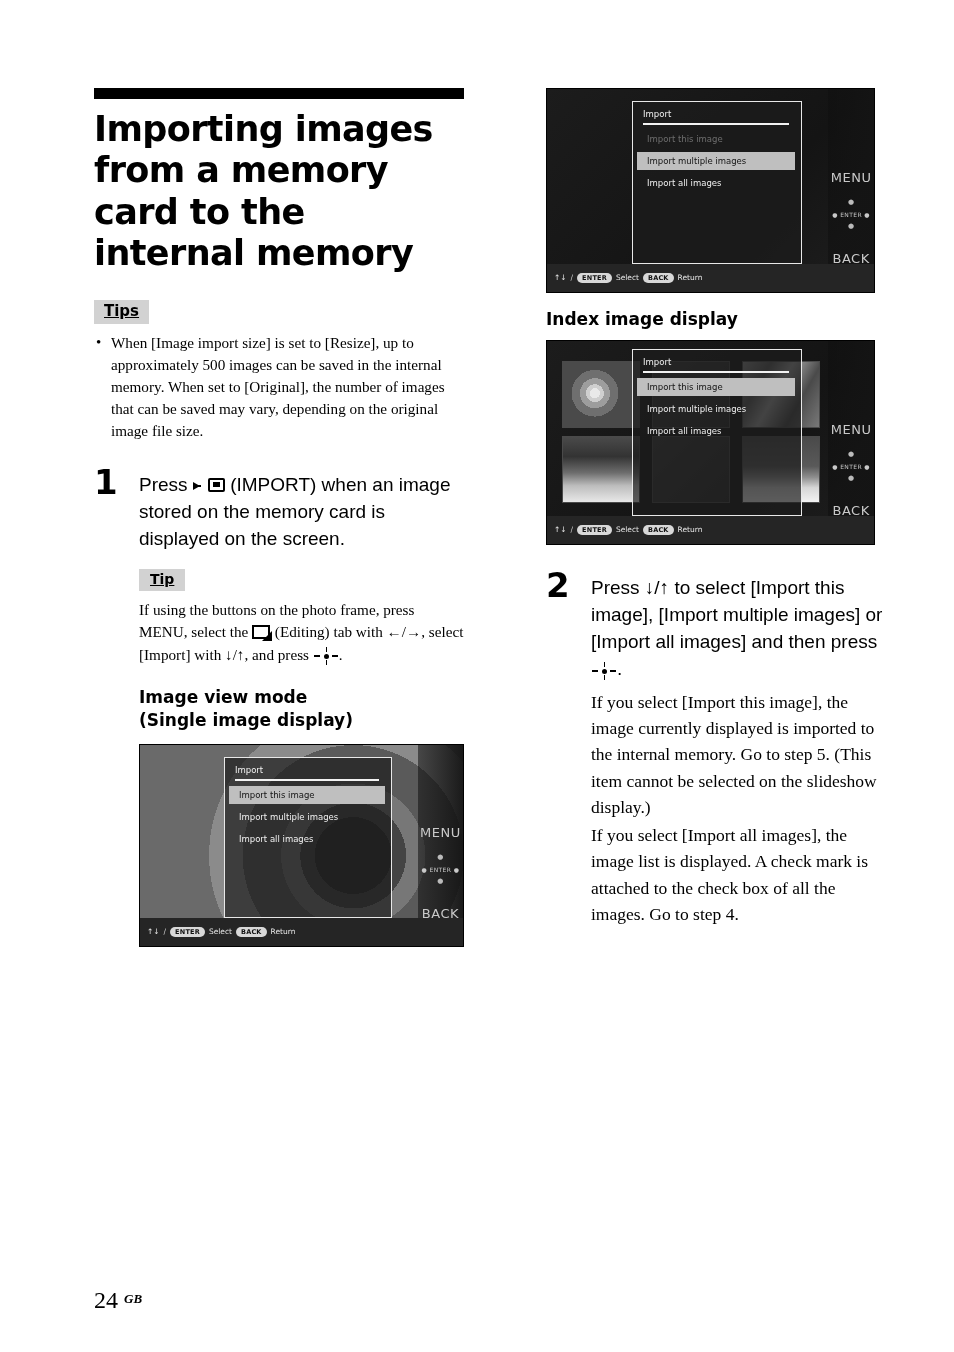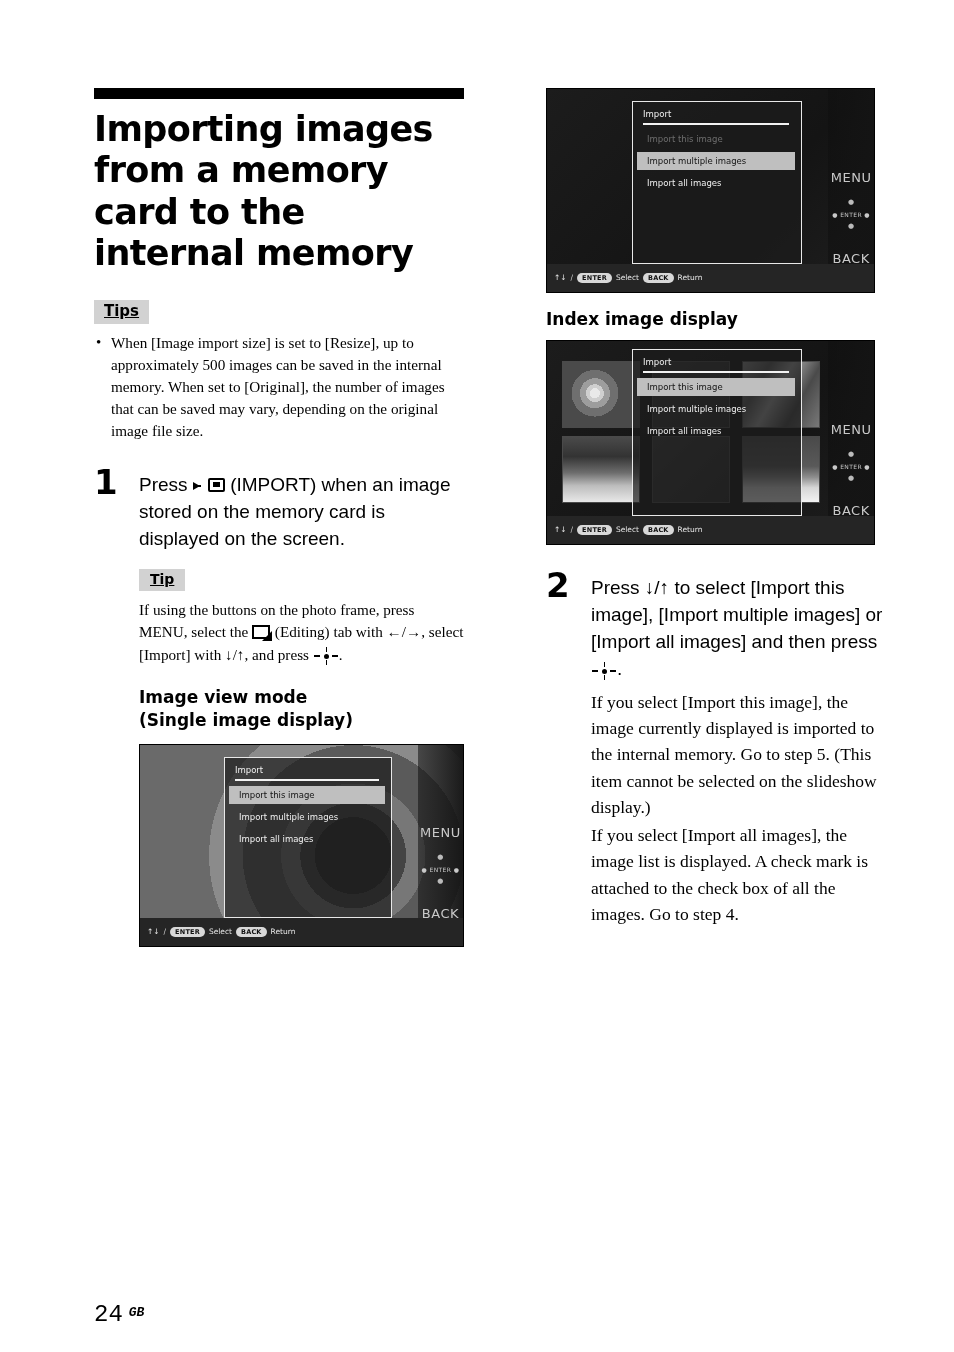--- a/index.html
+++ b/index.html
@@ -256,22 +256,22 @@
   .bg-dark { background:linear-gradient(135deg,#1c1c1c,#141414 60%,#1f1f1f); }
 
   .thumb { position:absolute; background:#3a3a3a; border:1px solid #4a4a4a; box-sizing:border-box; overflow:hidden;}
   .t-sun  { background:radial-gradient(circle at 42% 48%, #e9e9e9 0 9%, #cfcfcf 9% 16%, #9d9d9d 16% 27%, #6f6f6f 27% 42%, #4a4a4a 42% 100%), linear-gradient(120deg,#a8a8a8,#4f4f4f);}
   .t-grey { background:linear-gradient(135deg,#3a3a3a,#2b2b2b);}
   .t-rock { background:linear-gradient(120deg,#8a8a8a 0%,#5a5a5a 25%,#9e9e9e 45%,#4a4a4a 70%,#787878 100%);}
   .t-sea  { background:linear-gradient(180deg,#4a4a4a 0%,#595959 45%,#8e8e8e 62%,#d6d6d6 78%,#f2f2f2 100%);}
   .t-hut  { background:linear-gradient(180deg,#4a4a4a 0%,#333 30%,#6d6d6d 55%,#bdbdbd 75%,#e8e8e8 100%);}
 
   .pagenum {
-    position:absolute; left:94px; bottom:24px;
-    font-family:Liberation Mono, monospace;
+    position:absolute; left:94px; bottom:38px;
+    font-family:Liberation Serif, serif;
     font-size:24px;
   }
   .pagenum .gb {
     font-size:13px; font-style:italic; font-weight:bold;
     margin-left:6px; vertical-align:5px;
   }
 </style>
 </head>
 <body>
 

